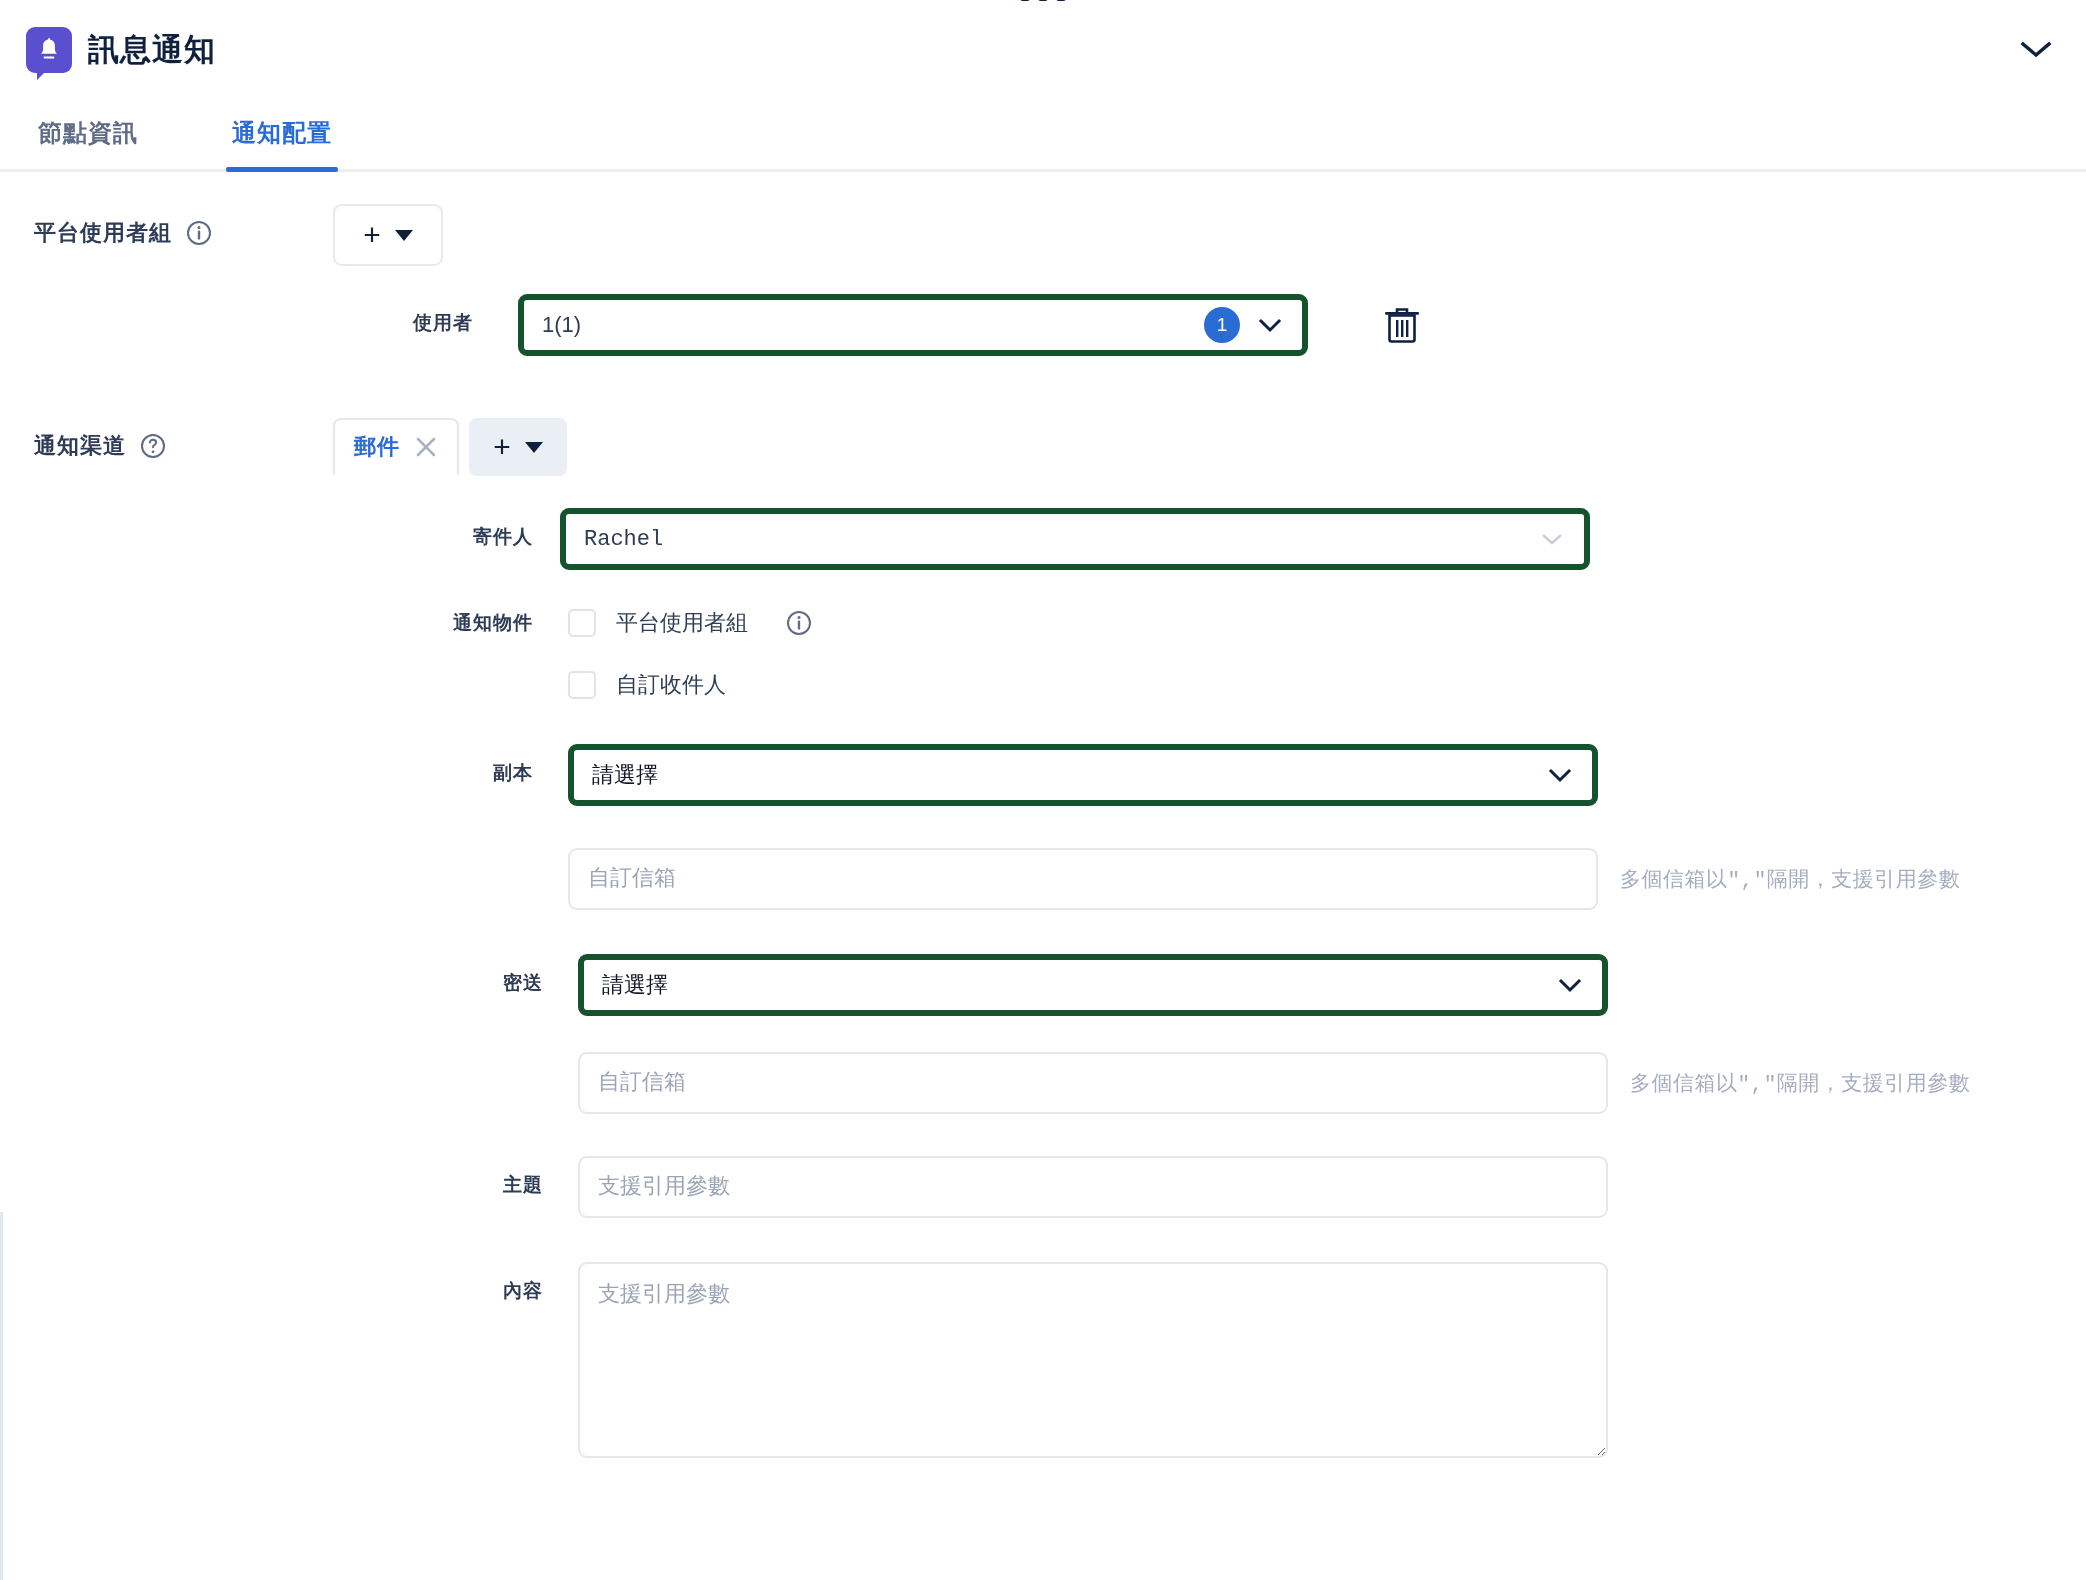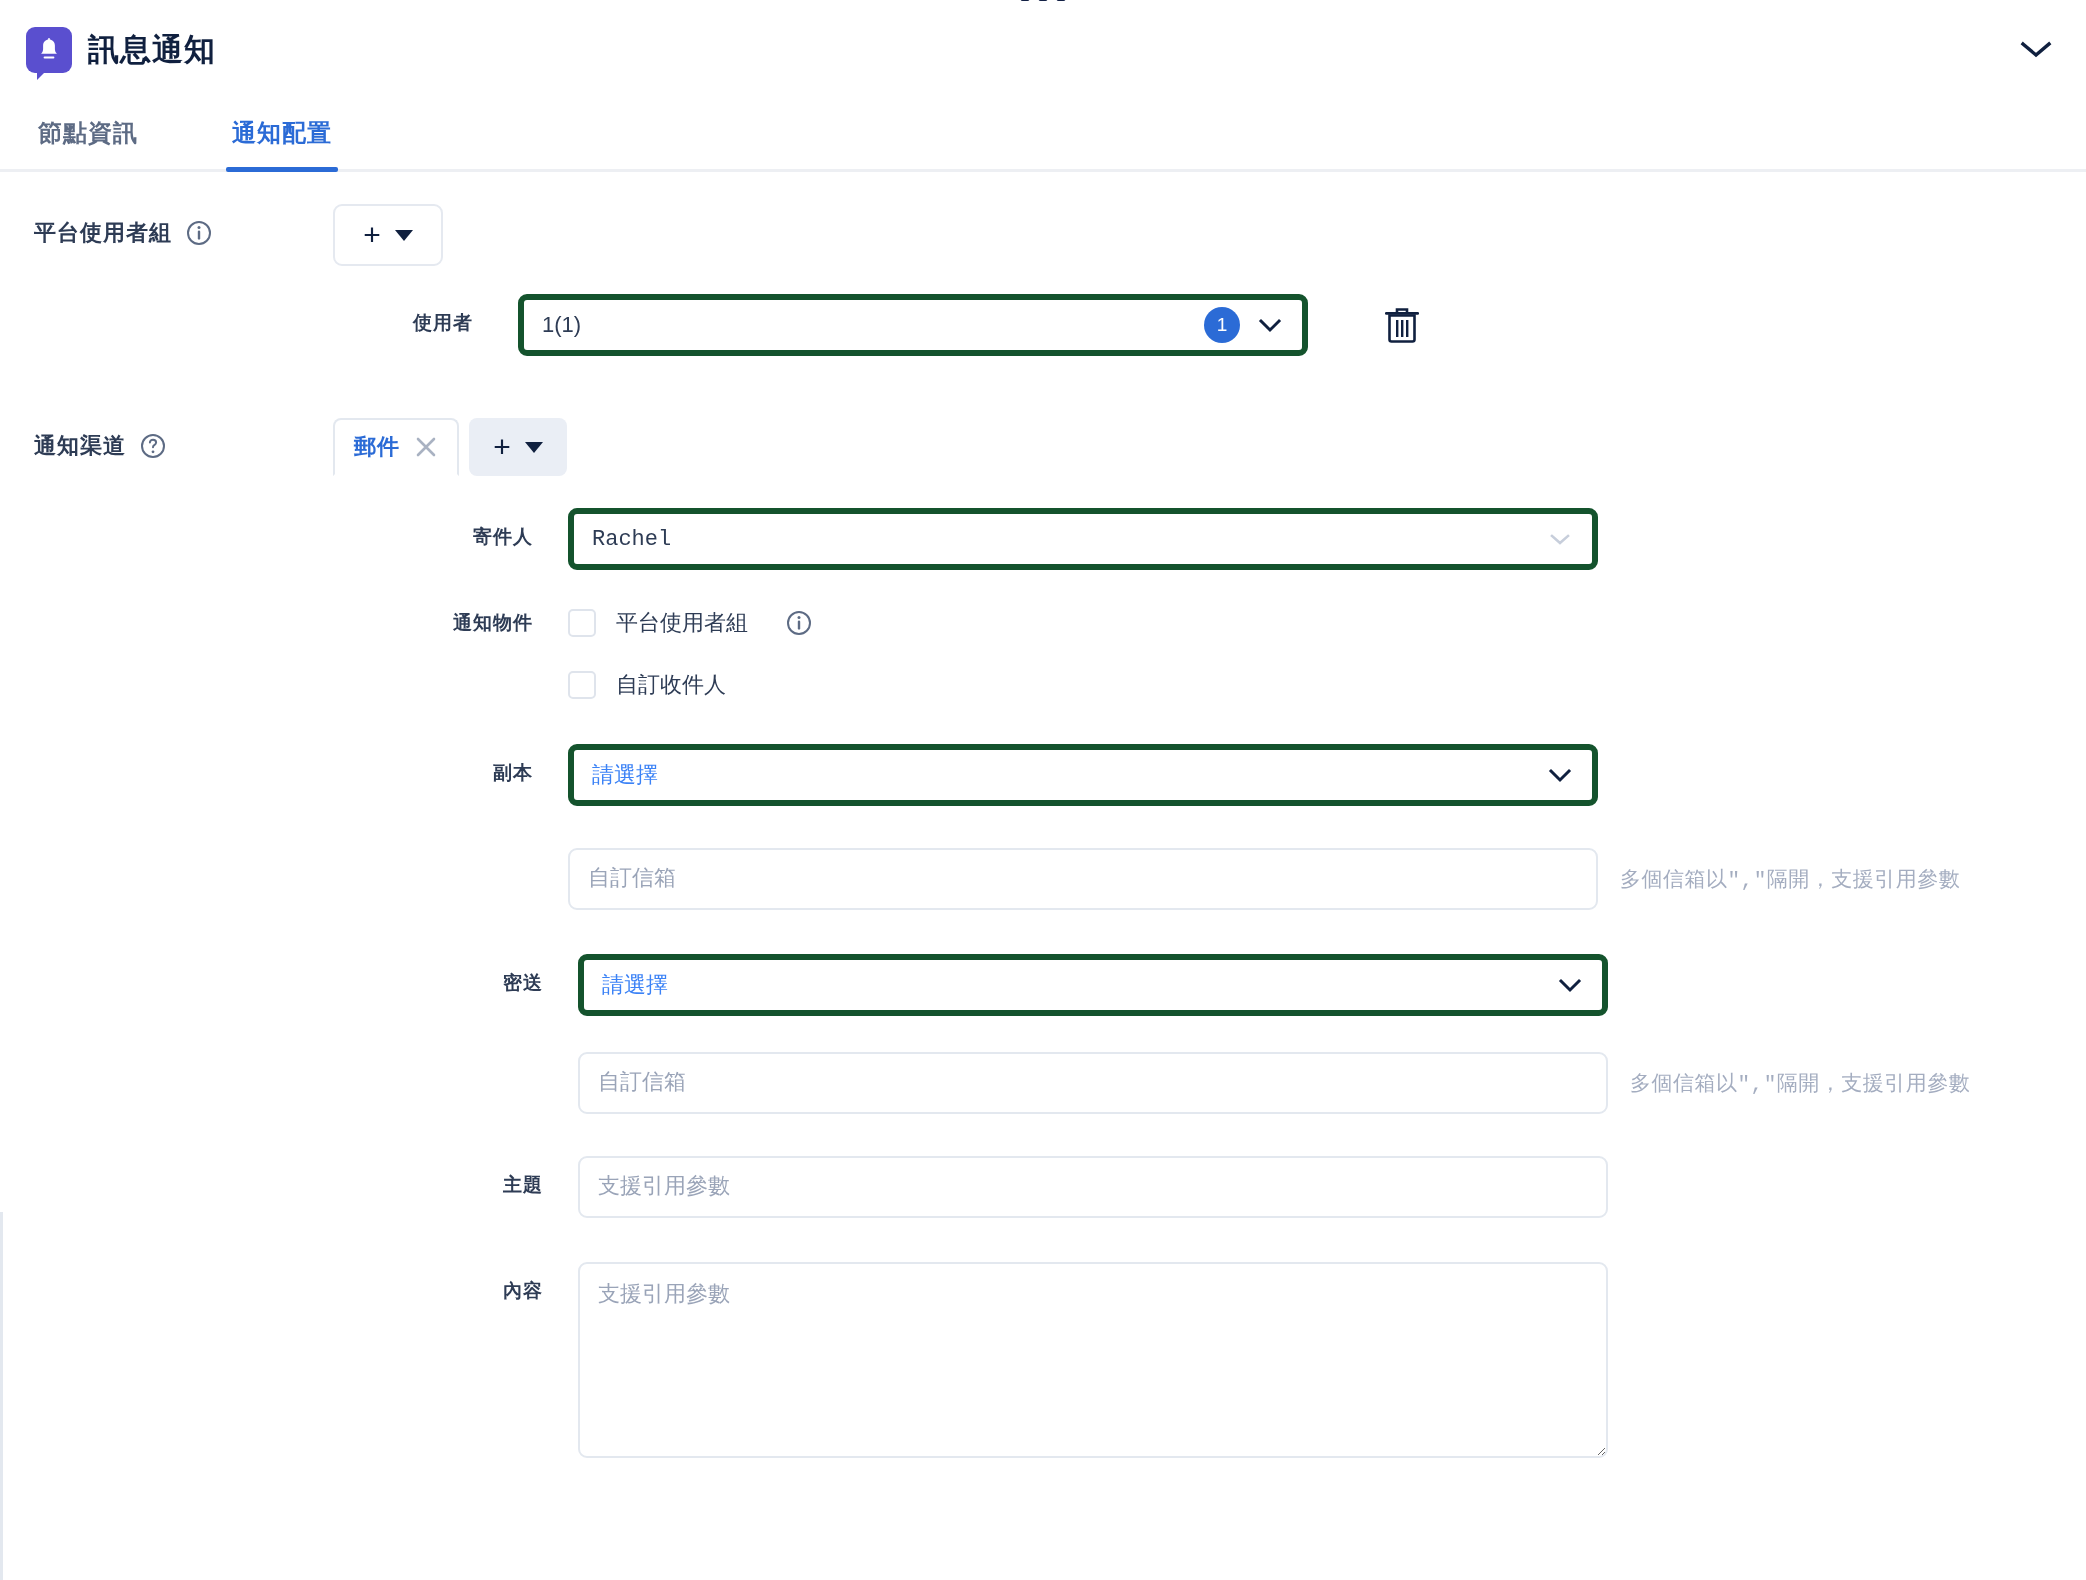--- a/index.html
+++ b/index.html
@@ -177,21 +177,21 @@
     background: #fff;
     height: 62px;
     display: flex;
     align-items: center;
     padding: 0 18px;
     font-size: 22px;
     color: #2e3c55;
     position: relative;
     cursor: pointer;
   }
-  .field.placeholder { color: #3b82f6; }
+  .field.placeholder { color: #0f172a; }
   .field .val { flex: 1 1 auto; }
 
   .count-badge {
     width: 36px; height: 36px;
     border-radius: 50%;
     background: #2b6bd6;
     color: #fff;
     font-size: 19px;
     display: flex; align-items: center; justify-content: center;
     margin-right: 16px;
@@ -388,21 +388,21 @@
         <div class="chip-add">
           <span class="plus-sign">+</span>
           <span class="caret-down"></span>
         </div>
       </div>
 
       <div style="margin-top:32px;font-family:Liberation Mono, monospace;">
 
         <div class="row">
           <div class="sub-label" style="width:200px; padding-top:16px;">寄件人</div>
-          <div class="field" style="width:1030px; margin-left:12px;justify-content:center;">
+          <div class="field" style="width:1030px; margin-left:4px;justify-content:center;">
             <span class="val">Rachel</span>
             <svg class="chev" viewBox="0 0 28 28">
               <path d="M6 11 L14 18 L22 11" stroke="#c7cedb" stroke-width="2.6" fill="none" stroke-linecap="square"></path>
             </svg>
           </div>
         </div>
 
         <div class="row" style="margin-top:26px;">
           <div class="sub-label" style="width:200px; padding-top:14px;">通知物件</div>
           <div style="margin-left:12px;">

